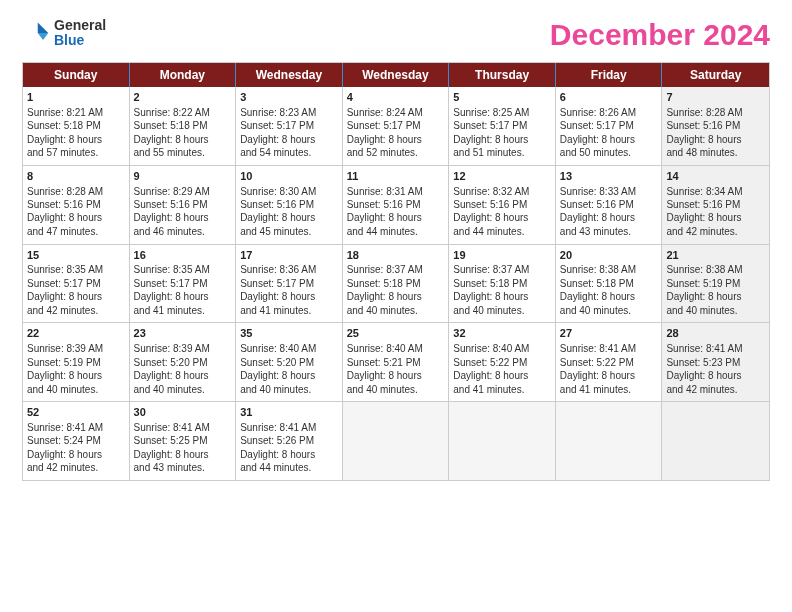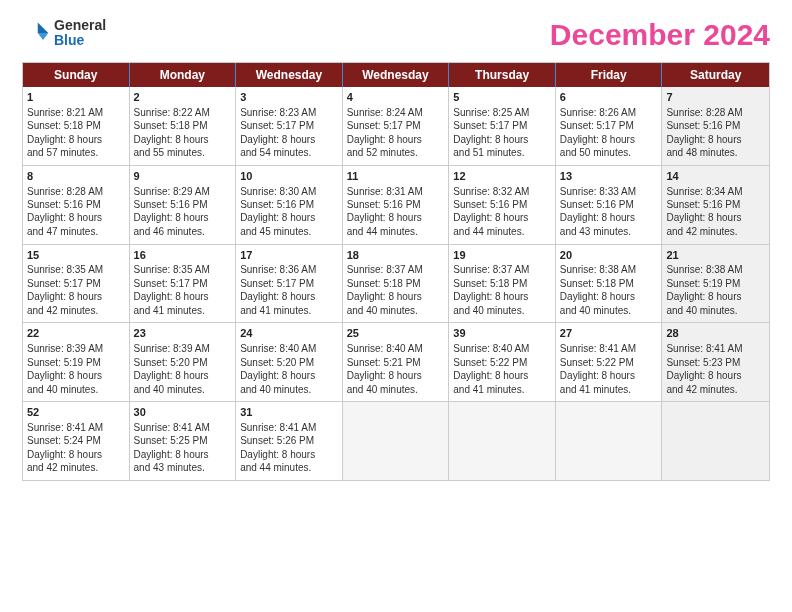--- a/index.html
+++ b/index.html
@@ -175,23 +175,23 @@
         <div class="cal-cell"><span class="day-num">17</span><span class="cal-cell-text">Sunrise: 8:36 AM<br>Sunset: 5:17 PM<br>Daylight: 8 hours<br>and 41 minutes.</span></div>
         <div class="cal-cell"><span class="day-num">18</span><span class="cal-cell-text">Sunrise: 8:37 AM<br>Sunset: 5:18 PM<br>Daylight: 8 hours<br>and 40 minutes.</span></div>
         <div class="cal-cell"><span class="day-num">19</span><span class="cal-cell-text">Sunrise: 8:37 AM<br>Sunset: 5:18 PM<br>Daylight: 8 hours<br>and 40 minutes.</span></div>
         <div class="cal-cell"><span class="day-num">20</span><span class="cal-cell-text">Sunrise: 8:38 AM<br>Sunset: 5:18 PM<br>Daylight: 8 hours<br>and 40 minutes.</span></div>
         <div class="cal-cell shaded"><span class="day-num">21</span><span class="cal-cell-text">Sunrise: 8:38 AM<br>Sunset: 5:19 PM<br>Daylight: 8 hours<br>and 40 minutes.</span></div>
       </div>
 
       <div class="cal-week">
         <div class="cal-cell"><span class="day-num">22</span><span class="cal-cell-text">Sunrise: 8:39 AM<br>Sunset: 5:19 PM<br>Daylight: 8 hours<br>and 40 minutes.</span></div>
         <div class="cal-cell"><span class="day-num">23</span><span class="cal-cell-text">Sunrise: 8:39 AM<br>Sunset: 5:20 PM<br>Daylight: 8 hours<br>and 40 minutes.</span></div>
-        <div class="cal-cell"><span class="day-num">24</span><span class="cal-cell-text">Sunrise: 8:40 AM<br>Sunset: 5:20 PM<br>Daylight: 8 hours<br>and 40 minutes.</span></div>
+        <div class="cal-cell"><span class="day-num">35</span><span class="cal-cell-text">Sunrise: 8:40 AM<br>Sunset: 5:20 PM<br>Daylight: 8 hours<br>and 40 minutes.</span></div>
         <div class="cal-cell"><span class="day-num">25</span><span class="cal-cell-text">Sunrise: 8:40 AM<br>Sunset: 5:21 PM<br>Daylight: 8 hours<br>and 40 minutes.</span></div>
-        <div class="cal-cell"><span class="day-num">39</span><span class="cal-cell-text">Sunrise: 8:40 AM<br>Sunset: 5:22 PM<br>Daylight: 8 hours<br>and 41 minutes.</span></div>
+        <div class="cal-cell"><span class="day-num">32</span><span class="cal-cell-text">Sunrise: 8:40 AM<br>Sunset: 5:22 PM<br>Daylight: 8 hours<br>and 41 minutes.</span></div>
         <div class="cal-cell"><span class="day-num">27</span><span class="cal-cell-text">Sunrise: 8:41 AM<br>Sunset: 5:22 PM<br>Daylight: 8 hours<br>and 41 minutes.</span></div>
         <div class="cal-cell shaded"><span class="day-num">28</span><span class="cal-cell-text">Sunrise: 8:41 AM<br>Sunset: 5:23 PM<br>Daylight: 8 hours<br>and 42 minutes.</span></div>
       </div>
 
       <div class="cal-week">
         <div class="cal-cell"><span class="day-num">52</span><span class="cal-cell-text">Sunrise: 8:41 AM<br>Sunset: 5:24 PM<br>Daylight: 8 hours<br>and 42 minutes.</span></div>
         <div class="cal-cell"><span class="day-num">30</span><span class="cal-cell-text">Sunrise: 8:41 AM<br>Sunset: 5:25 PM<br>Daylight: 8 hours<br>and 43 minutes.</span></div>
         <div class="cal-cell"><span class="day-num">31</span><span class="cal-cell-text">Sunrise: 8:41 AM<br>Sunset: 5:26 PM<br>Daylight: 8 hours<br>and 44 minutes.</span></div>
         <div class="cal-cell empty"></div>
         <div class="cal-cell empty"></div>

